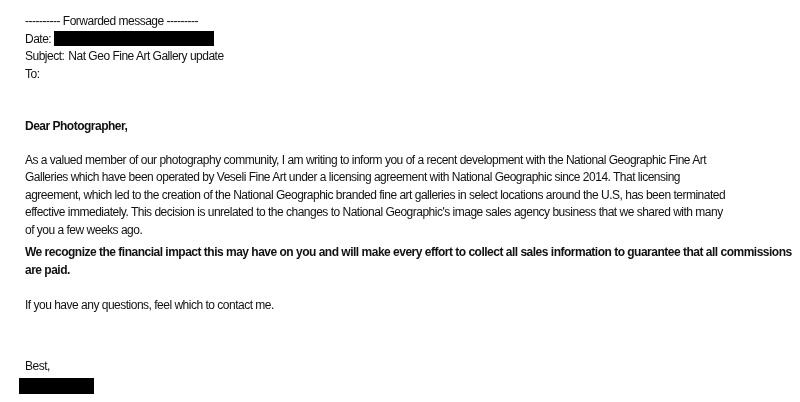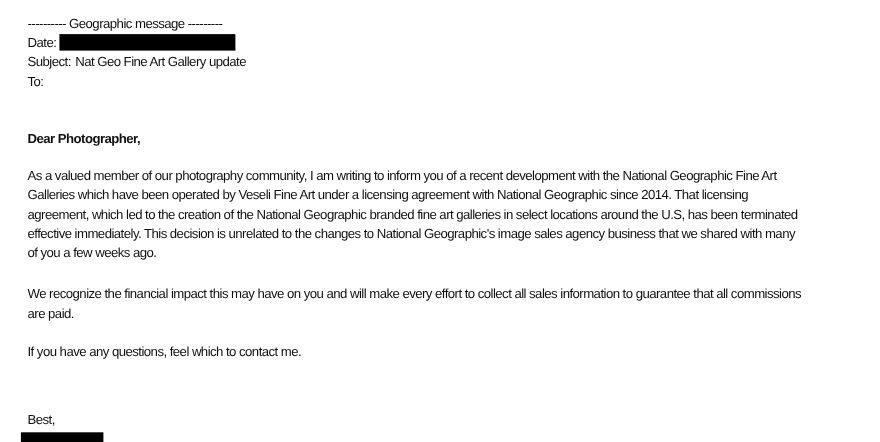--- a/index.html
+++ b/index.html
@@ -26,35 +26,35 @@
   .redaction-date { width: 160px; margin-left: 3px; }
   .link {
     color: var(--link_color, #1155cc);
     text-decoration: underline;
     cursor: pointer;
   }
   .subject-value { margin-left: 4px; }
   .para { white-space: pre; margin-top: 44px; }
   .salutation { margin-top: 35px; font-weight: bold; }
   .para-1 { margin-top: 16px; }
-  .para-2 { margin-top: 20px; }
+  .para-2 { margin-top: 5px; font-weight: bold; }
   .closing { margin-top: 17.5px; }
   .sig-redaction {
     width: 75px;
     height: 16px;
     background: var(--redaction_color, #000000);
     margin: 2px 0 0 -6px;
   }
 </style>
 </head>
 <body>
 
 <div class="email">
 
-  <div class="line"><span>---------- Geographic message ---------</span></div>
+  <div class="line"><span>---------- Forwarded message ---------</span></div>
 
 
   <div class="line"><span>Date:</span><span class="redaction redaction-date"></span></div>
 
   <div class="line"><span>Subject:</span><span class="subject-value">Nat Geo Fine Art Gallery update</span></div>
 
   <div class="line"><span>To:</span></div>
 
   <div class="para salutation">Dear Photographer,</div>
 

